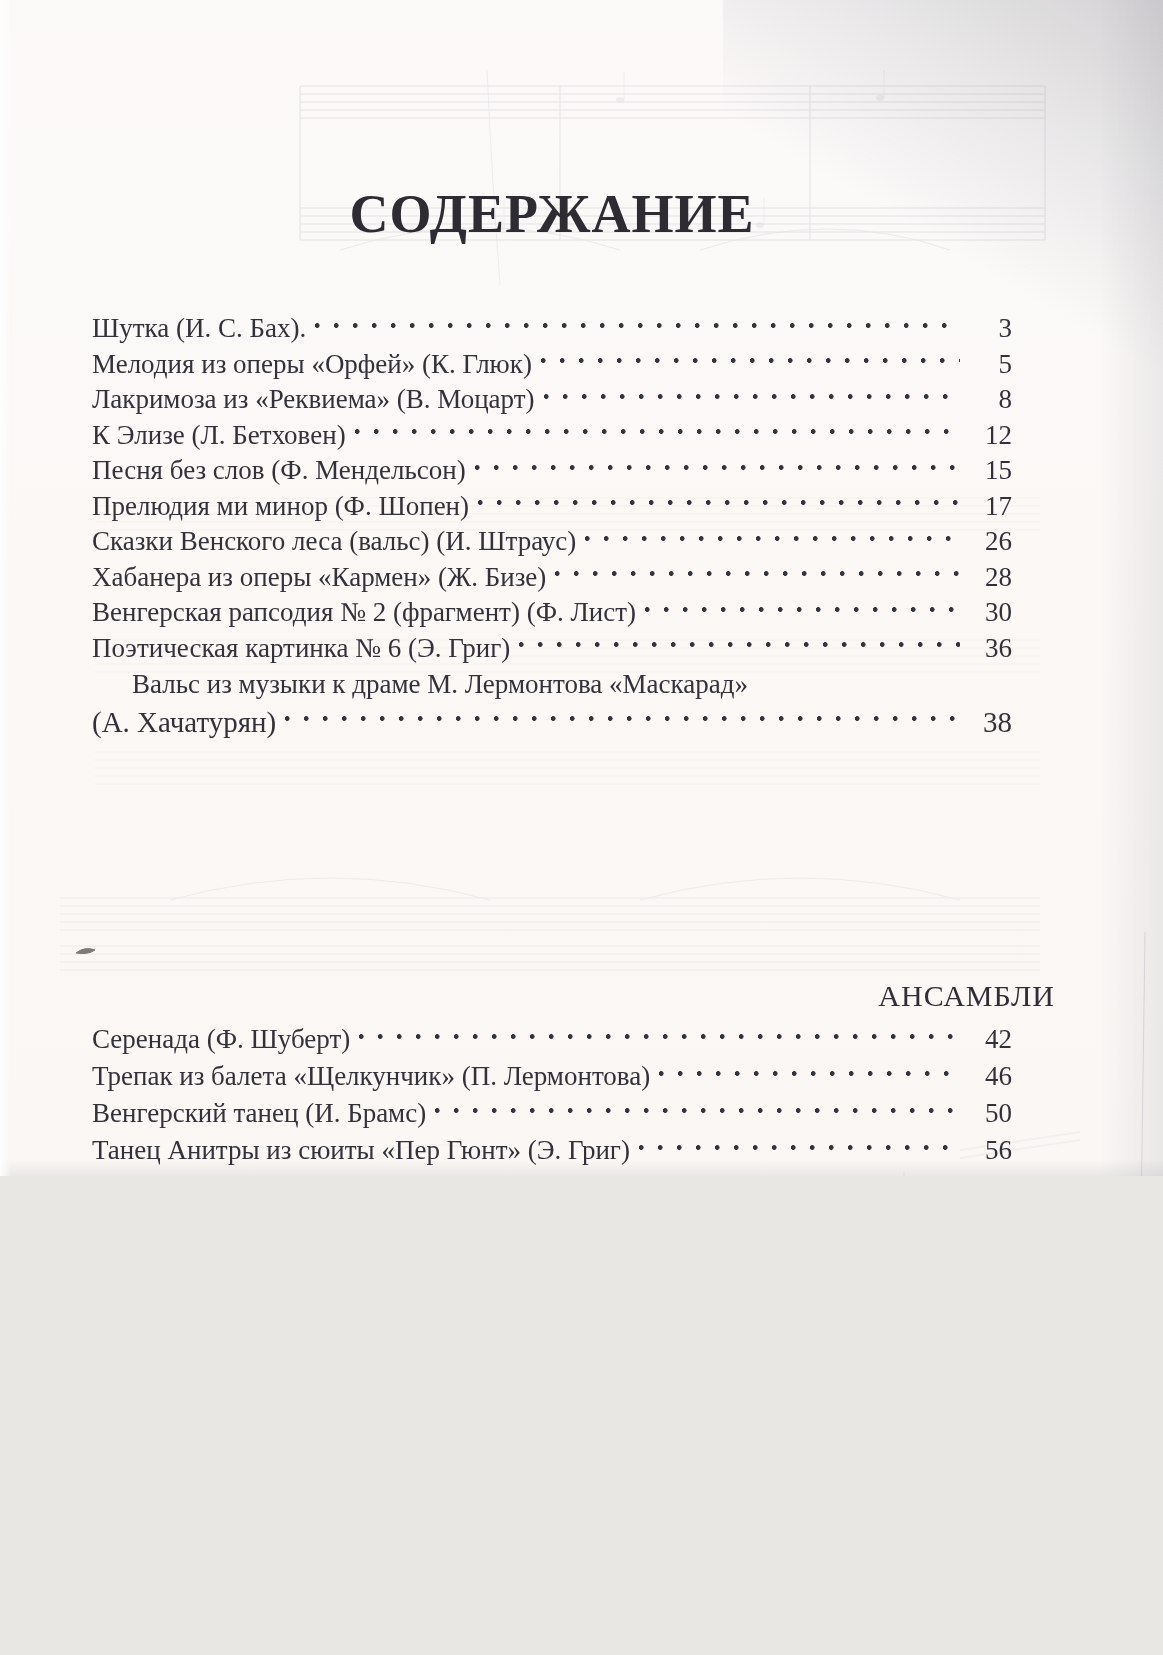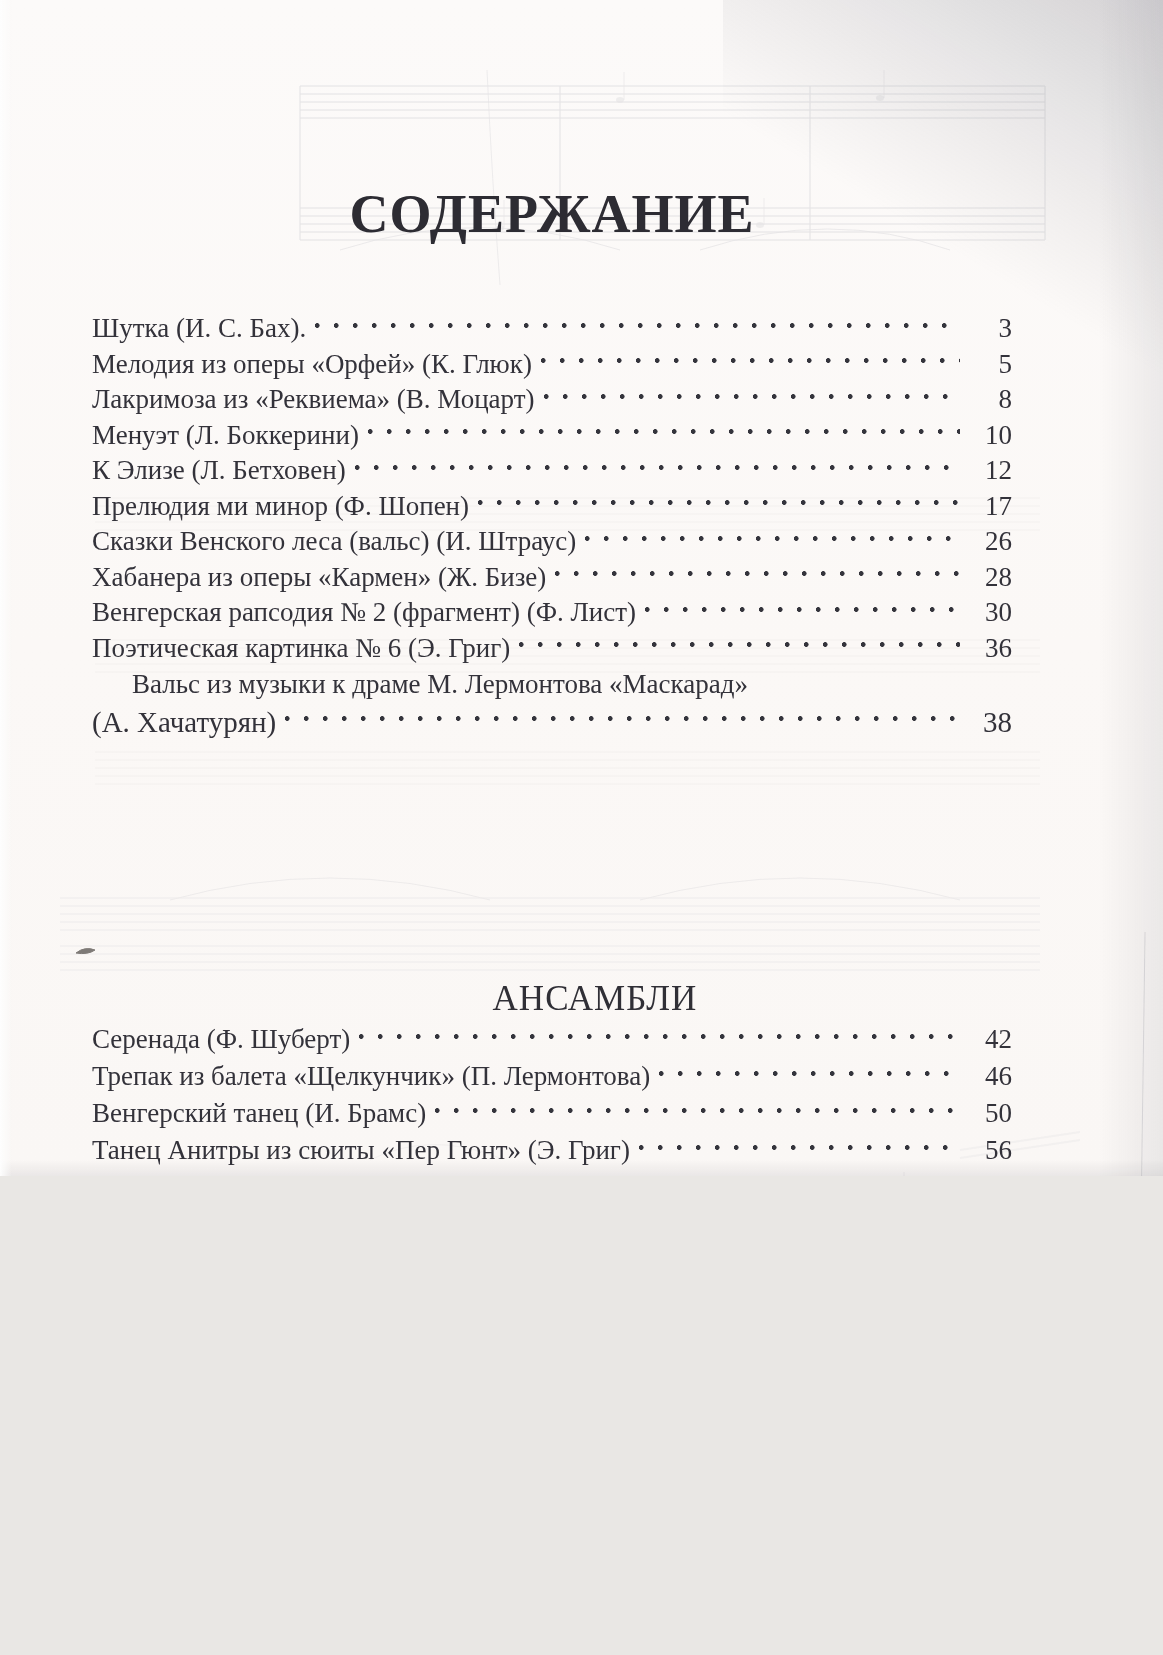--- a/index.html
+++ b/index.html
@@ -50,21 +50,21 @@
   .leader{
     flex:1 1 auto;height:5px;margin:0 10px 7px 9px;
     background-image:radial-gradient(circle at 2.2px 2.5px,#34343c 2.05px,rgba(0,0,0,0) 2.7px);
     background-repeat:repeat-x;background-size:19px 5px;background-position:left bottom;
   }
   .pg{flex:0 0 auto;min-width:42px;text-align:right;}
   .row-cont{height:36px;margin-left:40px;}           
   .row-khach{height:40px;font-size:29px;}
   .section-heading{
     top:979px;left:135px;width:920px;margin:0;
-    text-align:center;font-size:35px;font-weight:400;letter-spacing:1px;color:#302f36;
+    text-align:right;font-size:30px;font-weight:400;letter-spacing:1px;color:#302f36;
   }
 </style>
 </head>
 <body>
 
 <div class="page">
 
   <svg class="ghost-svg" viewBox="0 0 1163 1655" xmlns="http://www.w3.org/2000/svg">
     <g stroke="#c3c3c9" stroke-width="1" fill="none" opacity="0.42">
 
@@ -162,28 +162,28 @@
       <span class="t">Мелодия из оперы «Орфей» (К. Глюк)</span>
       <span class="leader"></span>
       <span class="pg">5</span>
     </div>
     <div class="row">
       <span class="t">Лакримоза из «Реквиема» (В. Моцарт)</span>
       <span class="leader"></span>
       <span class="pg">8</span>
     </div>
     <div class="row">
-      <span class="t">Менуэт (Л. Боккерини)</span>
-      <span class="leader"></span>
-      <span class="pg">10</span>
-    </div>
-    <div class="row">
       <span class="t">К Элизе (Л. Бетховен)</span>
       <span class="leader"></span>
       <span class="pg">12</span>
+    </div>
+    <div class="row">
+      <span class="t">Песня без слов (Ф. Мендельсон)</span>
+      <span class="leader"></span>
+      <span class="pg">15</span>
     </div>
     <div class="row">
       <span class="t">Прелюдия ми минор (Ф. Шопен)</span>
       <span class="leader"></span>
       <span class="pg">17</span>
     </div>
     <div class="row">
       <span class="t">Сказки Венского леса (вальс) (И. Штраус)</span>
       <span class="leader"></span>
       <span class="pg">26</span>

